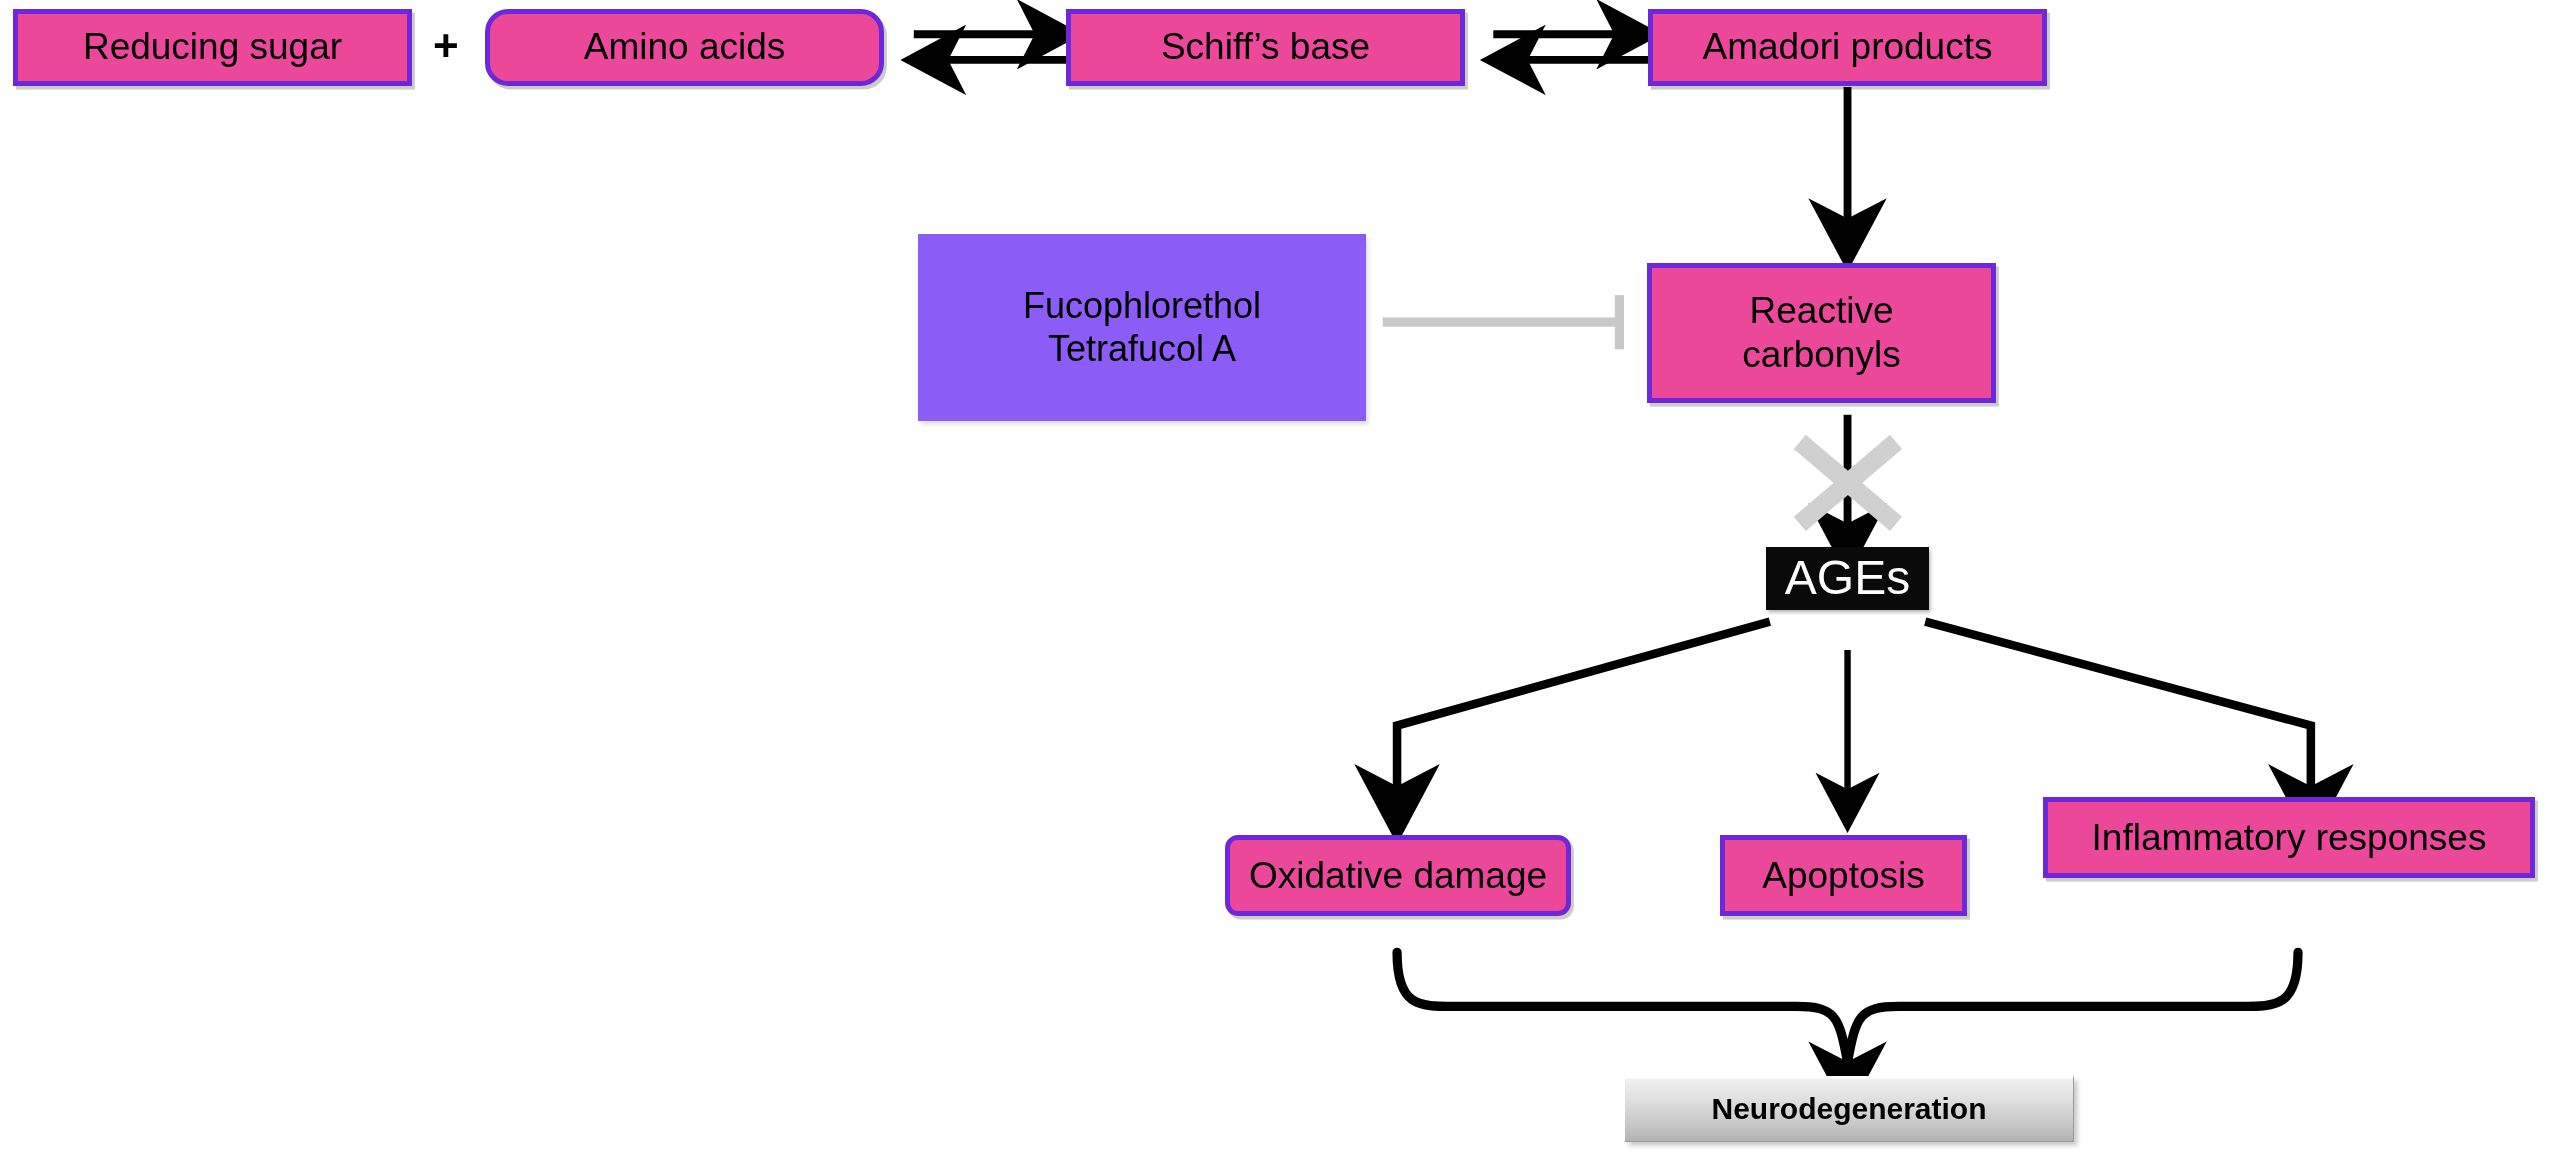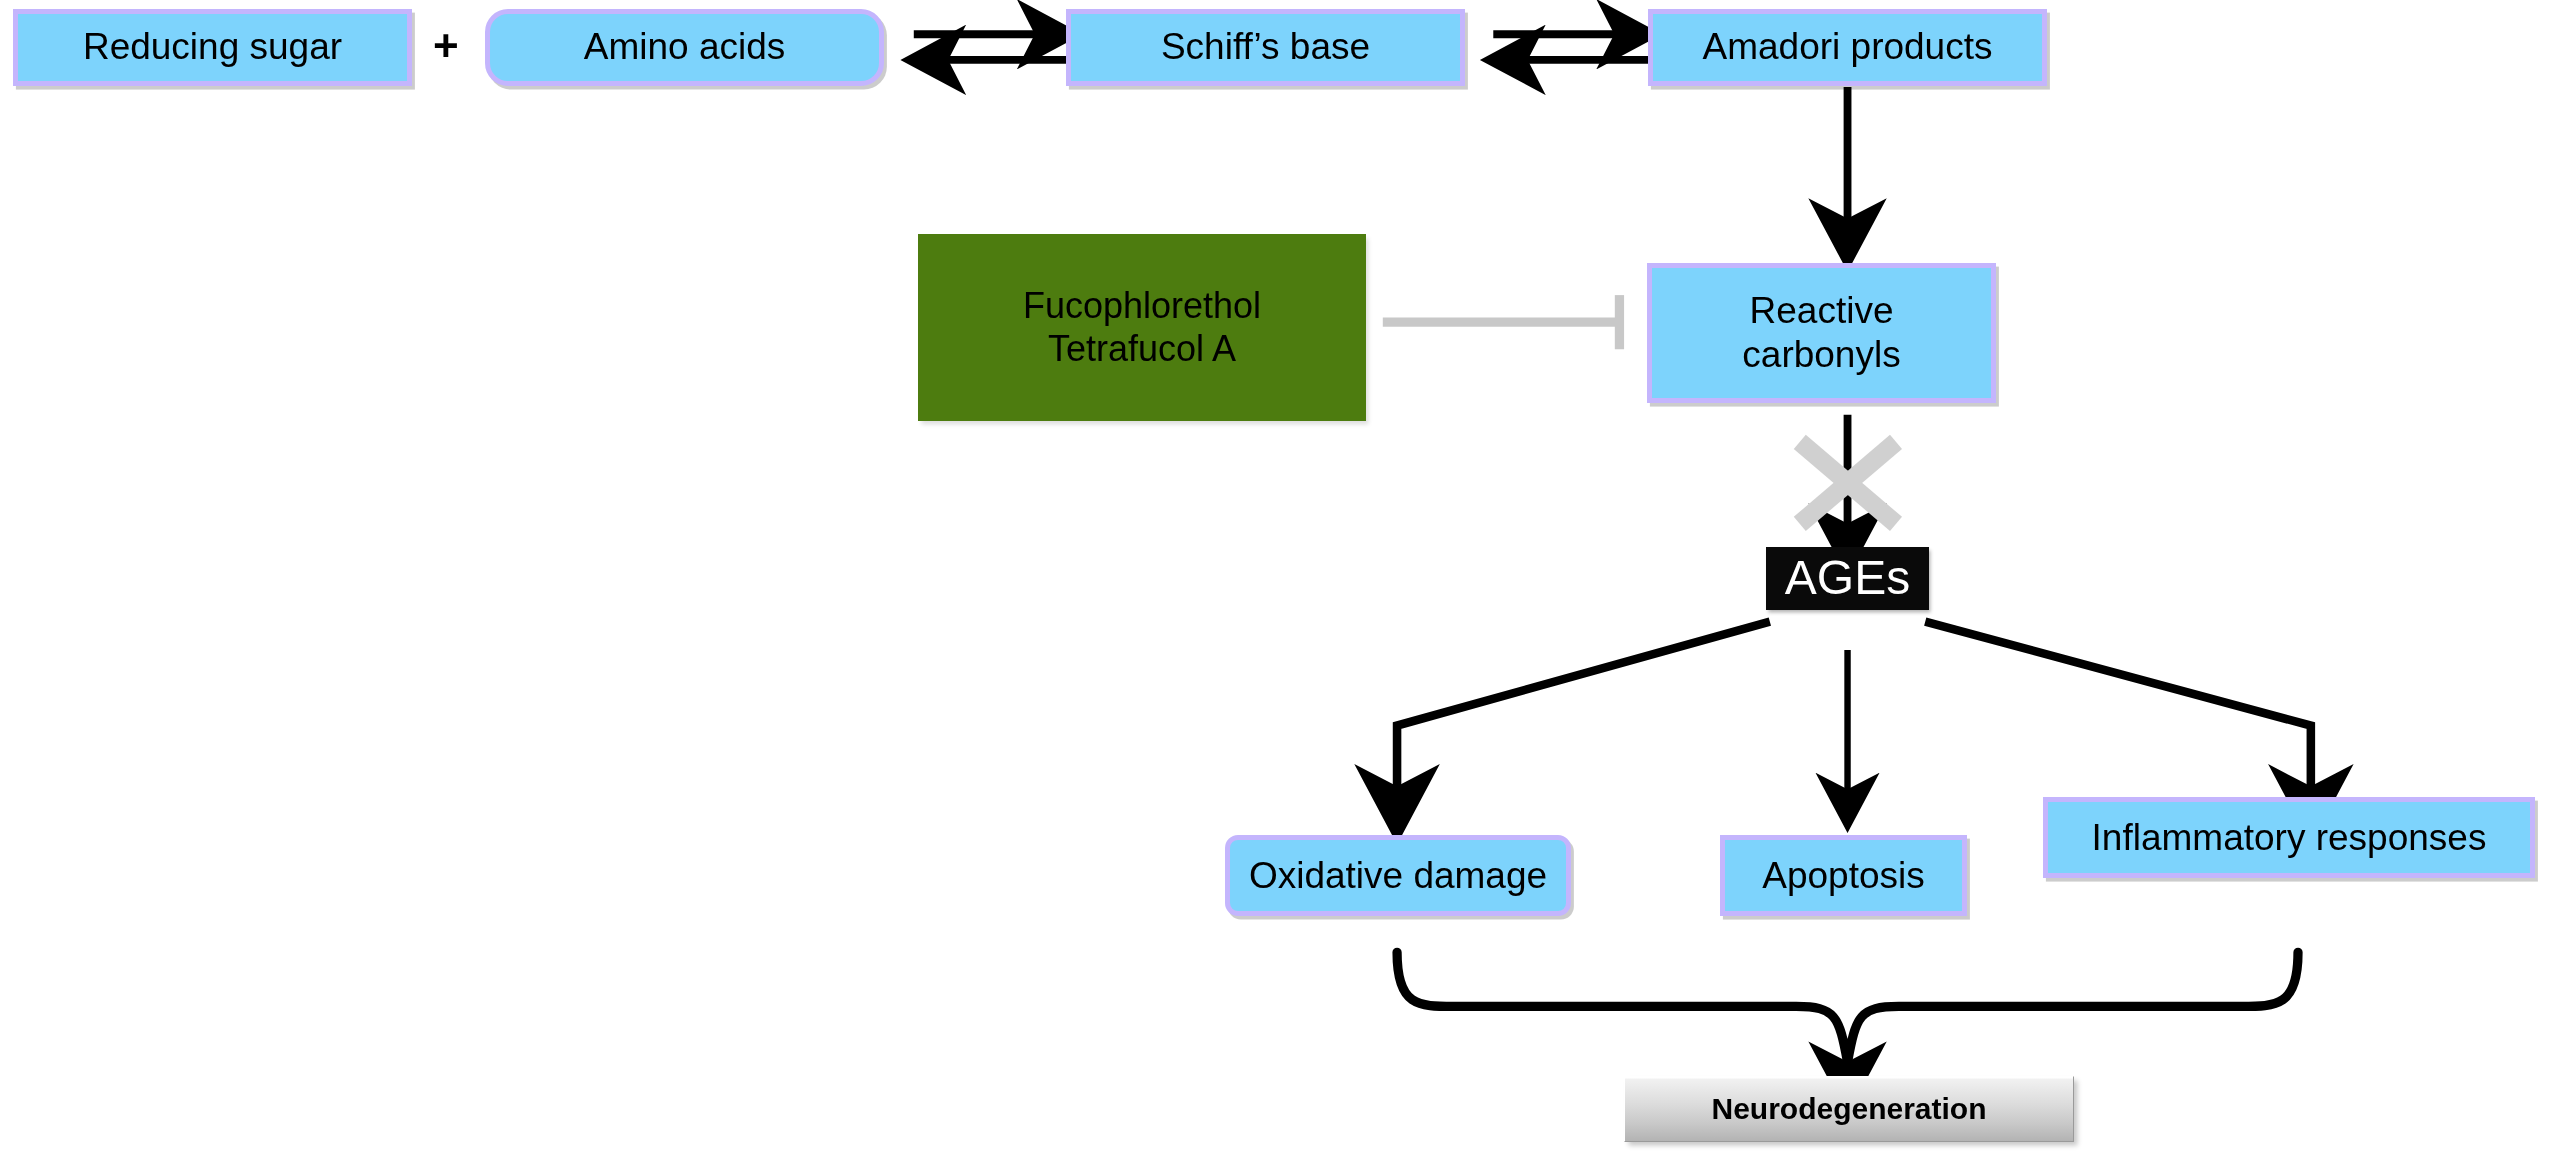--- a/index.html
+++ b/index.html
@@ -19,38 +19,38 @@
     position: absolute;
     box-sizing: border-box;
     display: flex;
     align-items: center;
     justify-content: center;
     text-align: center;
     line-height: 1.18;
   }
   
   .box {
-    background: #7dd3fc;
-    border: 5px solid #c4b5fd;
+    background: #ec4899;
+    border: 5px solid #6d28d9;
     color: #000000;
     font-size: 37px;
     box-shadow: 2.9px 3.6px 0 rgba(0,0,0,0.20);
   }
   .box.two-line { font-size: 37px; margin-top: 12px; }
   
   .box-dark {
     background: #0a0a0a;
     border: 2.1px solid #0a0a0a;
     color: #ffffff;
     font-size: 48px;
     box-shadow: 2.1px 2.9px 3.6px rgba(0,0,0,0.30);
   }
   
   .box-grey {
-    background: #4d7c0f;
+    background: #8b5cf6;
     border: none;
     color: #000000;
     font-size: 36px;
     flex-direction: column;
     box-shadow: 2.9px 3.6px 4.3px rgba(0,0,0,0.13);
   }
   .box-grey span { display: block; white-space: nowrap; }
   
   .box-bevel {
     background: linear-gradient(180deg, #f3f3f3 0%, #dcdcdc 42%, #c9c9c9 72%, #b3b3b3 100%);

